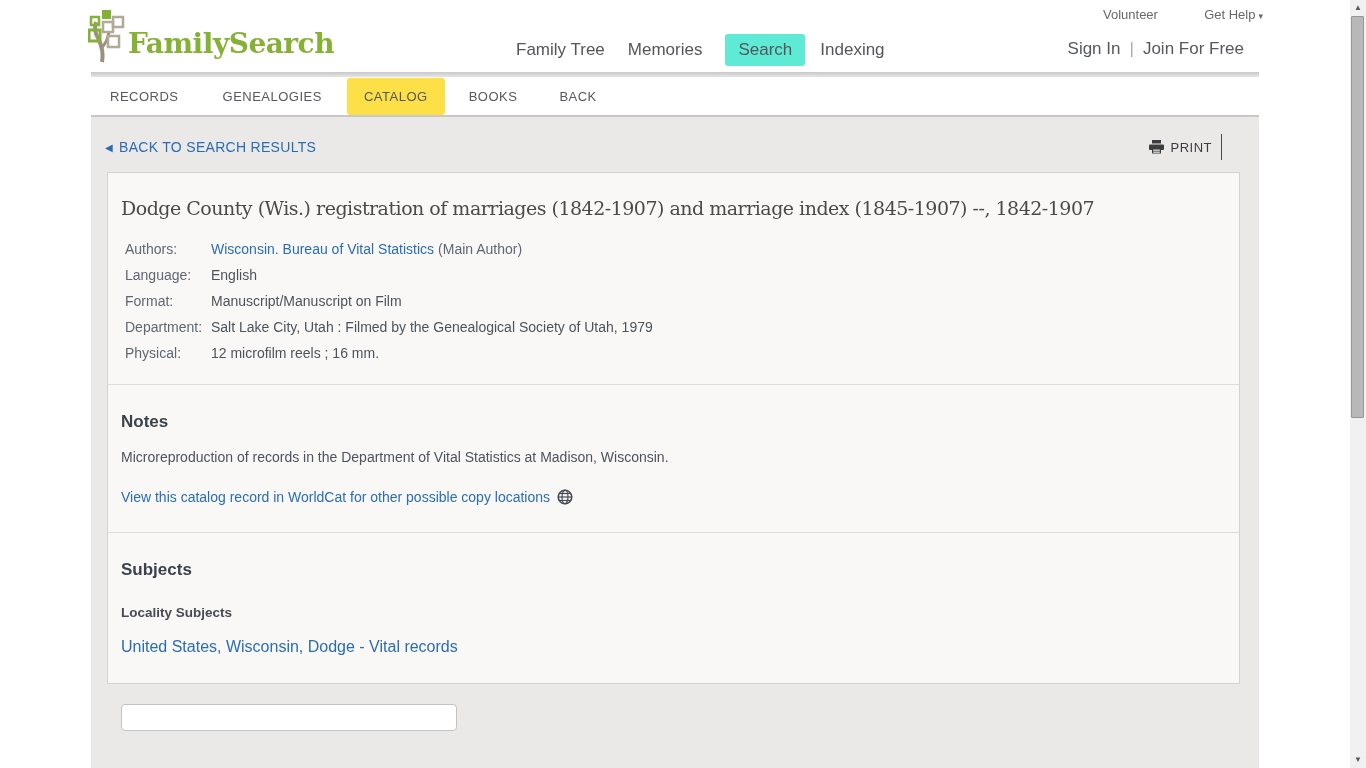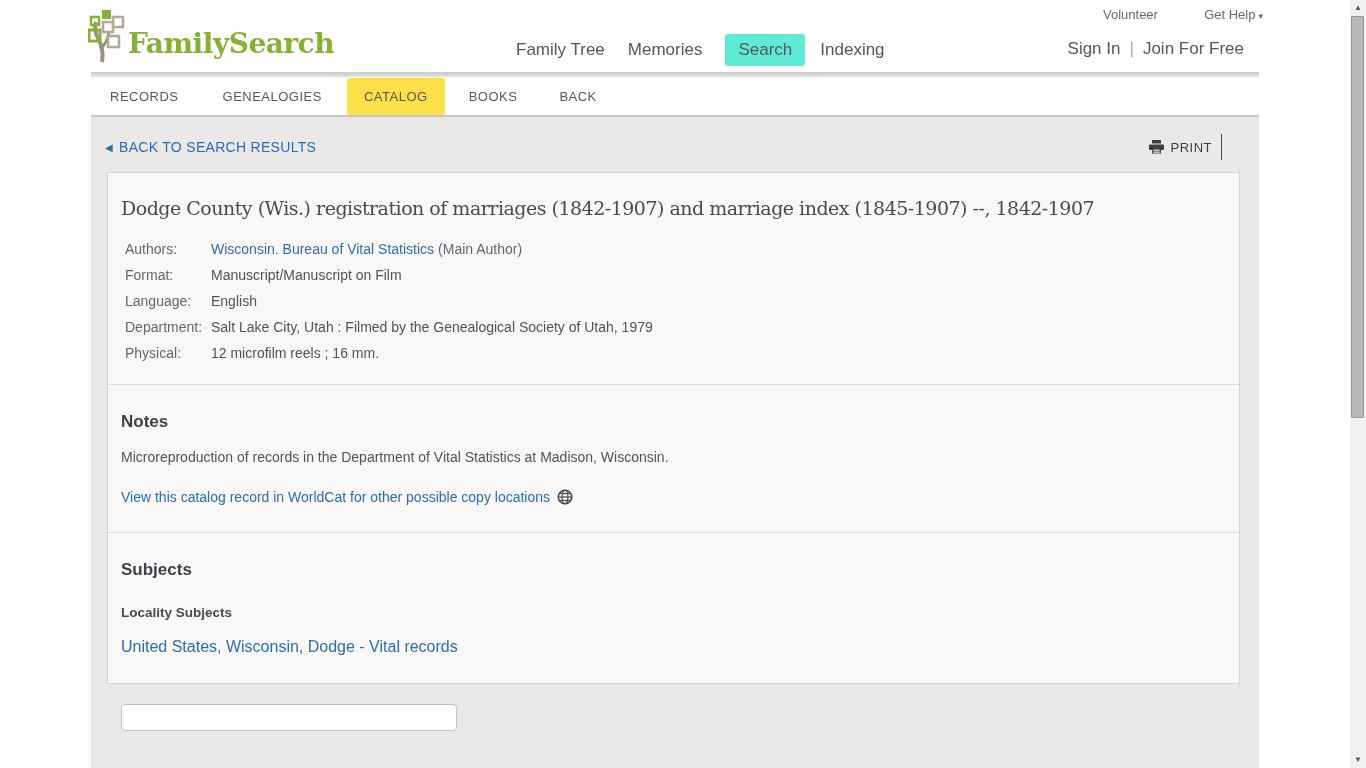--- a/index.html
+++ b/index.html
@@ -164,26 +164,26 @@
 
     <div class="card">
       <div class="card-title">Dodge County (Wis.) registration of marriages (1842-1907) and marriage index (1845-1907) --, 1842-1907</div>
 
       <div class="fields">
         <div class="field-row">
           <span class="field-label">Authors:</span>
           <span class="field-value"><span class="link">Wisconsin. Bureau of Vital Statistics</span><span class="field-suffix">(Main Author)</span></span>
         </div>
         <div class="field-row">
+          <span class="field-label">Language:</span>
+          <span class="field-value">English</span>
+        </div>
+        <div class="field-row">
           <span class="field-label">Format:</span>
           <span class="field-value">Manuscript/Manuscript on Film</span>
-        </div>
-        <div class="field-row">
-          <span class="field-label">Language:</span>
-          <span class="field-value">English</span>
         </div>
         <div class="field-row">
           <span class="field-label">Department:</span>
           <span class="field-value">Salt Lake City, Utah : Filmed by the Genealogical Society of Utah, 1979</span>
         </div>
         <div class="field-row">
           <span class="field-label">Physical:</span>
           <span class="field-value">12 microfilm reels ; 16 mm.</span>
         </div>
       </div>

